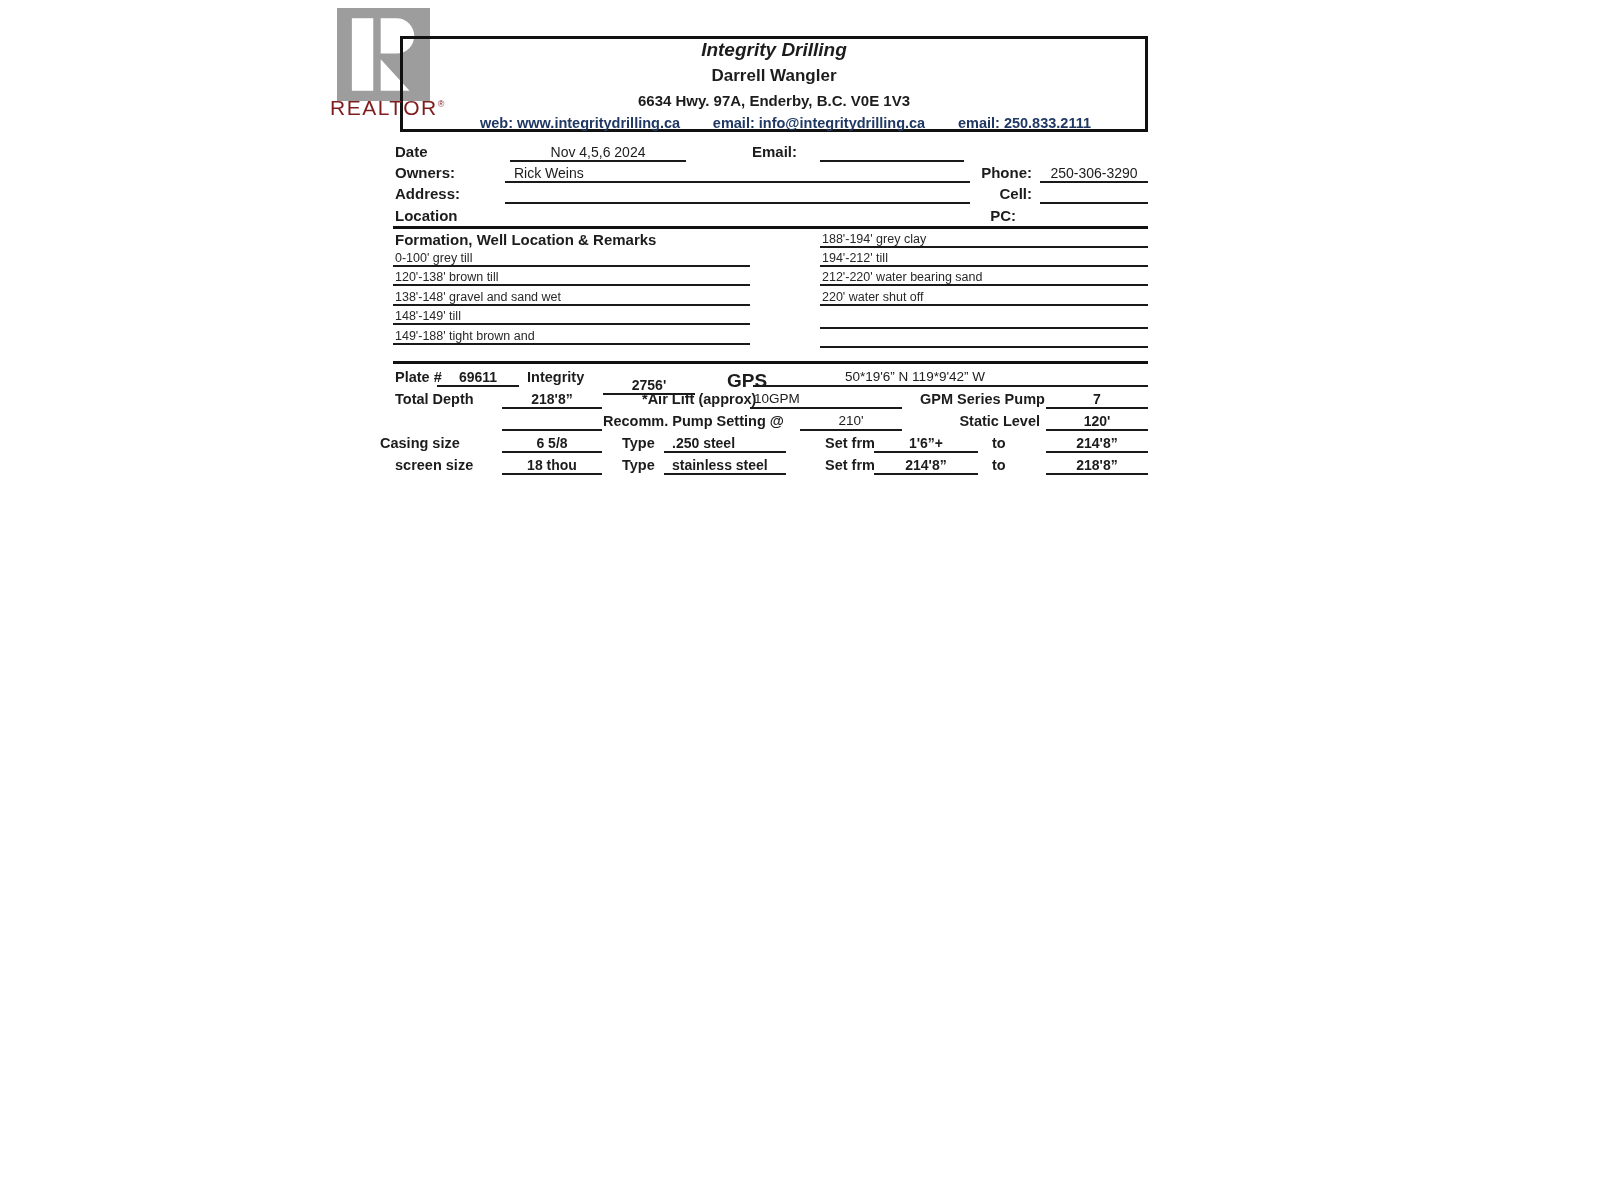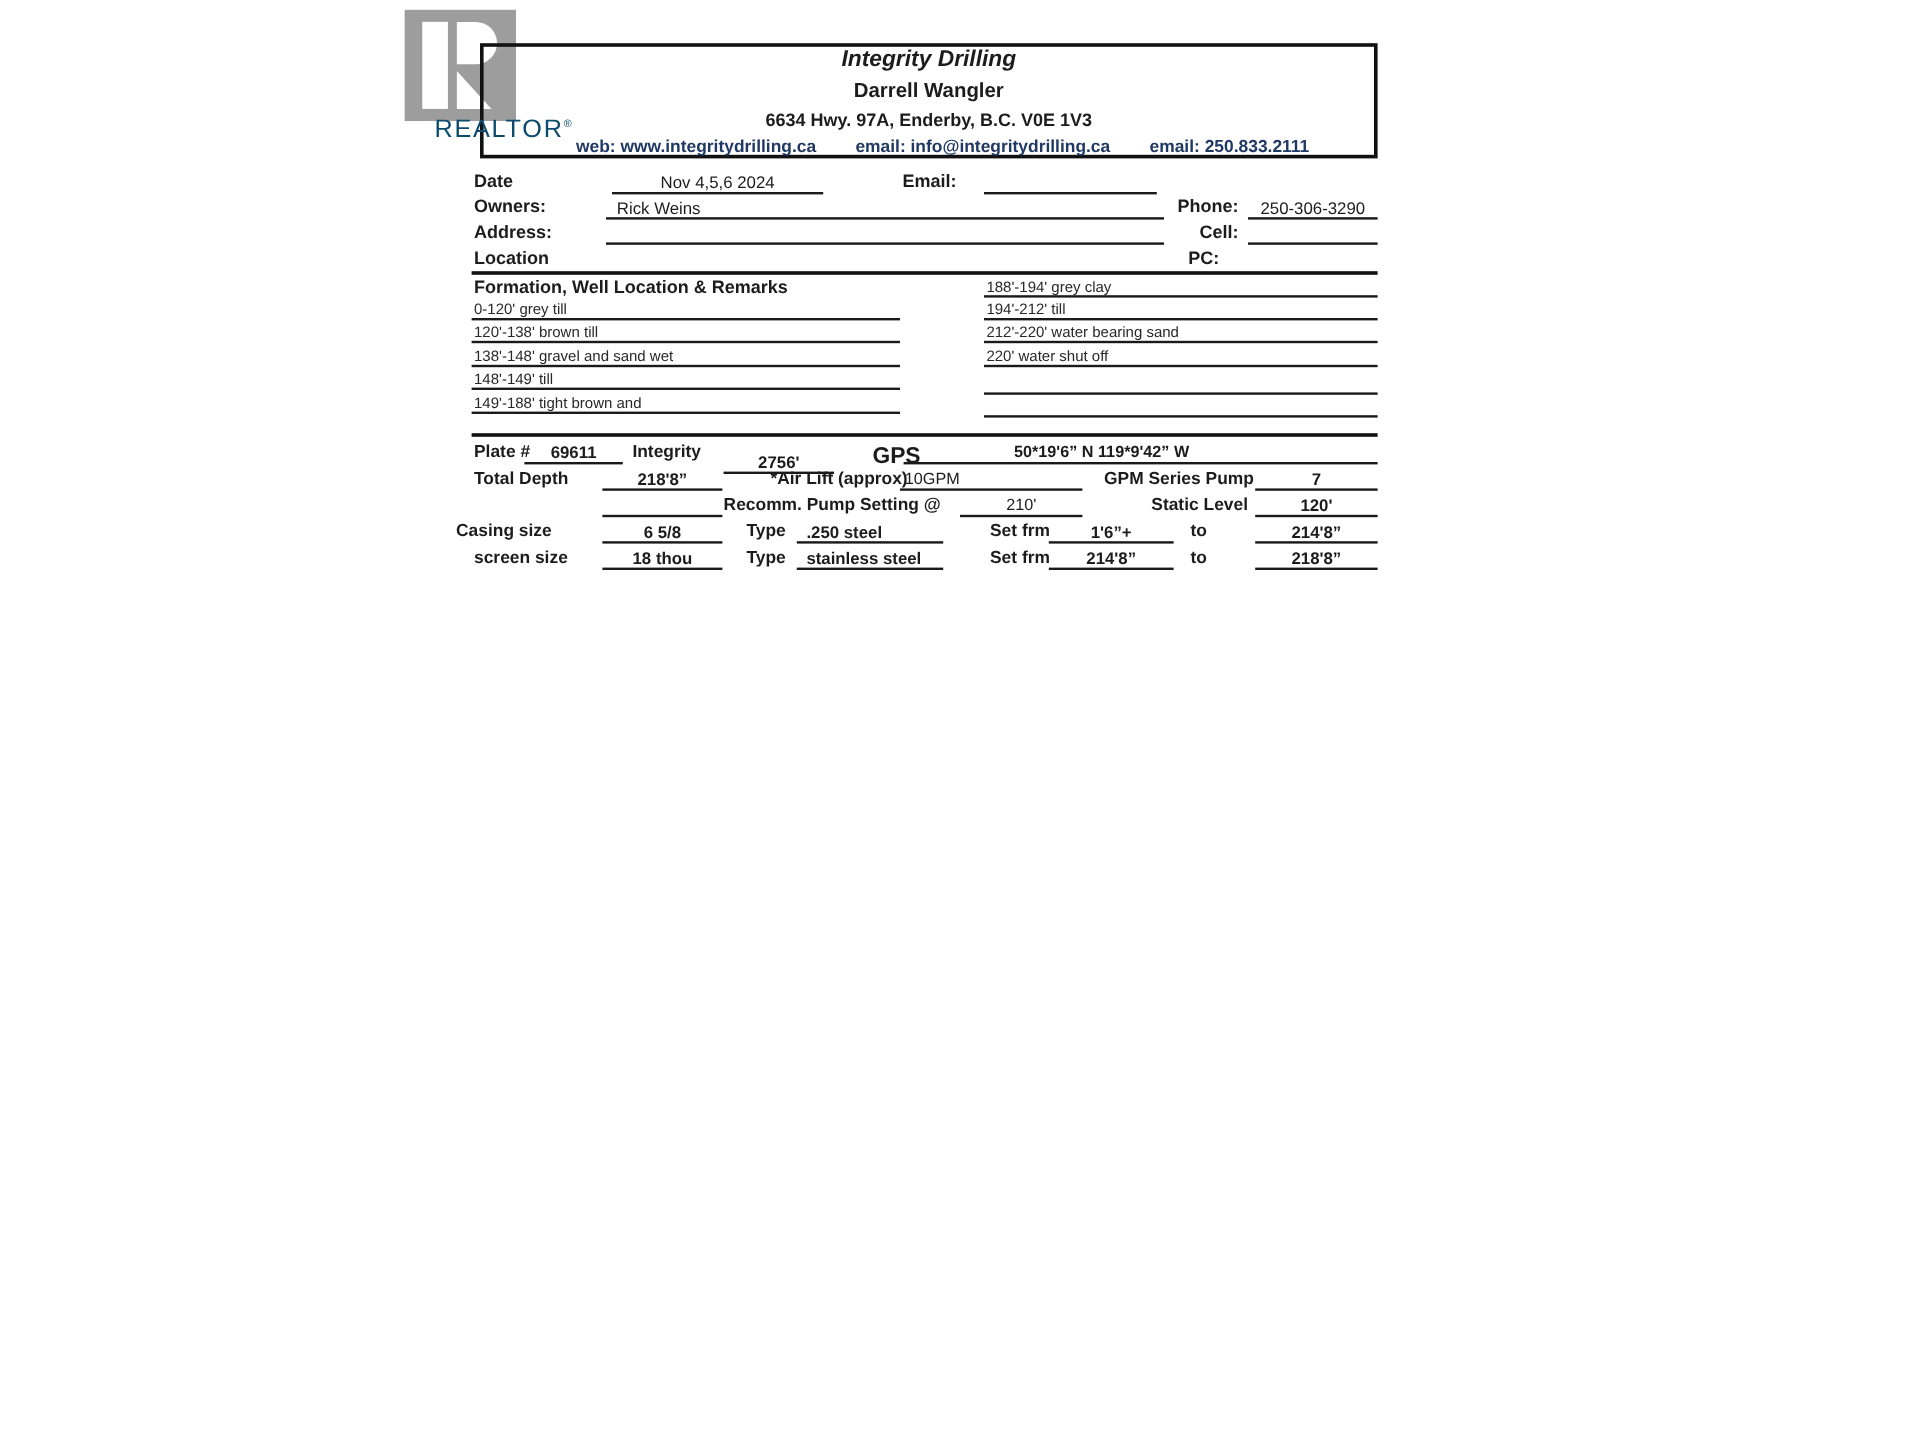--- a/index.html
+++ b/index.html
@@ -7,21 +7,21 @@
   .page {
     position:relative; width:1600px; height:1200px; background:#ffffff;
     font-family:"Liberation Sans", sans-serif; color:#1c1c1c; overflow:hidden;
   }
   .abs { position:absolute; }
 
   
   .logo-square { left:337px; top:8px; width:93px; height:93px; z-index:1; }
   .realtor-text {
     left:330px; top:96px; width:120px; z-index:3;
-    font-size:21px; letter-spacing:1.5px; color:#0c4a6e; font-weight:400;margin-left:32px;
+    font-size:21px; letter-spacing:1.5px; color:#7f1d1d; font-weight:400;
   }
   .realtor-text sup { font-size:9px; letter-spacing:0; }
 
   
   .header-box {
     left:400px; top:36px; width:748px; height:96px;
     border:3px solid #111; z-index:2; background:transparent;
     display:flex; flex-direction:column; align-items:center; justify-content:center;
   }
   .hb-company { font-size:19px; font-weight:bold; font-style:italic; margin-top:2px; }
@@ -102,41 +102,41 @@
   <div class="lbl lbl-r" style="left:950px; top:185px; width:82px;">Cell:</div>
   <div class="field" style="left:1040px; top:184px; width:108px;"></div>
 
   <div class="lbl" style="left:395px; top:207px;text-align:right;">Location</div>
   <div class="lbl lbl-r" style="left:950px; top:207px; width:66px;">PC:</div>
 
   <div class="thick" style="left:393px; top:226px; width:755px;"></div>
 
   <div class="fm-head" style="left:395px; top:231px;">Formation, Well Location &amp; Remarks</div>
 
-  <div class="fm-field" style="left:393px; top:250px; width:357px;">0-120' grey till</div>
+  <div class="fm-field" style="left:393px; top:250px; width:357px;">0-100' grey till</div>
   <div class="fm-field" style="left:393px; top:269px; width:357px;">120'-138' brown till</div>
   <div class="fm-field" style="left:393px; top:289px; width:357px;">138'-148' gravel and sand wet</div>
   <div class="fm-field" style="left:393px; top:308px; width:357px;">148'-149' till</div>
   <div class="fm-field" style="left:393px; top:328px; width:357px;">149'-188' tight brown and</div>
 
   <div class="fm-field" style="left:820px; top:231px; width:328px;">188'-194' grey clay</div>
   <div class="fm-field" style="left:820px; top:250px; width:328px;">194'-212' till</div>
   <div class="fm-field" style="left:820px; top:269px; width:328px;">212'-220' water bearing sand</div>
   <div class="fm-field" style="left:820px; top:289px; width:328px;">220' water shut off</div>
   <div class="fm-field" style="left:820px; top:312px; width:328px;"></div>
   <div class="fm-field" style="left:820px; top:331px; width:328px;"></div>
 
   <div class="thick" style="left:393px; top:361px; width:755px;"></div>
 
   <div class="dt-lbl" style="left:395px; top:369px;">Plate #</div>
   <div class="dt-field" style="left:437px; top:368px; width:82px;">69611</div>
   <div class="dt-lbl" style="left:527px; top:369px;">Integrity</div>
   <div class="dt-field" style="left:603px; top:376px; width:92px;">2756'</div>
   <div class="dt-lbl" style="left:727px; top:370px; font-size:19px;">GPS</div>
-  <div class="dt-field reg left" style="left:753px; top:368px; width:395px; padding-left:92px;font-weight:bold;">50*19'6” N   119*9'42” W</div>
+  <div class="dt-field reg left" style="left:753px; top:368px; width:395px; padding-left:92px;">50*19'6” N   119*9'42” W</div>
 
   <div class="dt-lbl" style="left:395px; top:391px;">Total Depth</div>
   <div class="dt-field" style="left:502px; top:390px; width:100px;">218'8”</div>
   <div class="dt-lbl" style="left:642px; top:391px;">*Air Lift (approx)</div>
   <div class="dt-field reg left" style="left:750px; top:390px; width:152px; padding-left:4px;">10GPM</div>
   <div class="dt-lbl" style="left:920px; top:391px; width:120px; text-align:right;">GPM Series Pump</div>
   <div class="dt-field" style="left:1046px; top:390px; width:102px;">7</div>
 
   <div class="dt-field" style="left:502px; top:412px; width:100px;"></div>
   <div class="dt-lbl" style="left:603px; top:413px;">Recomm. Pump Setting @</div>

